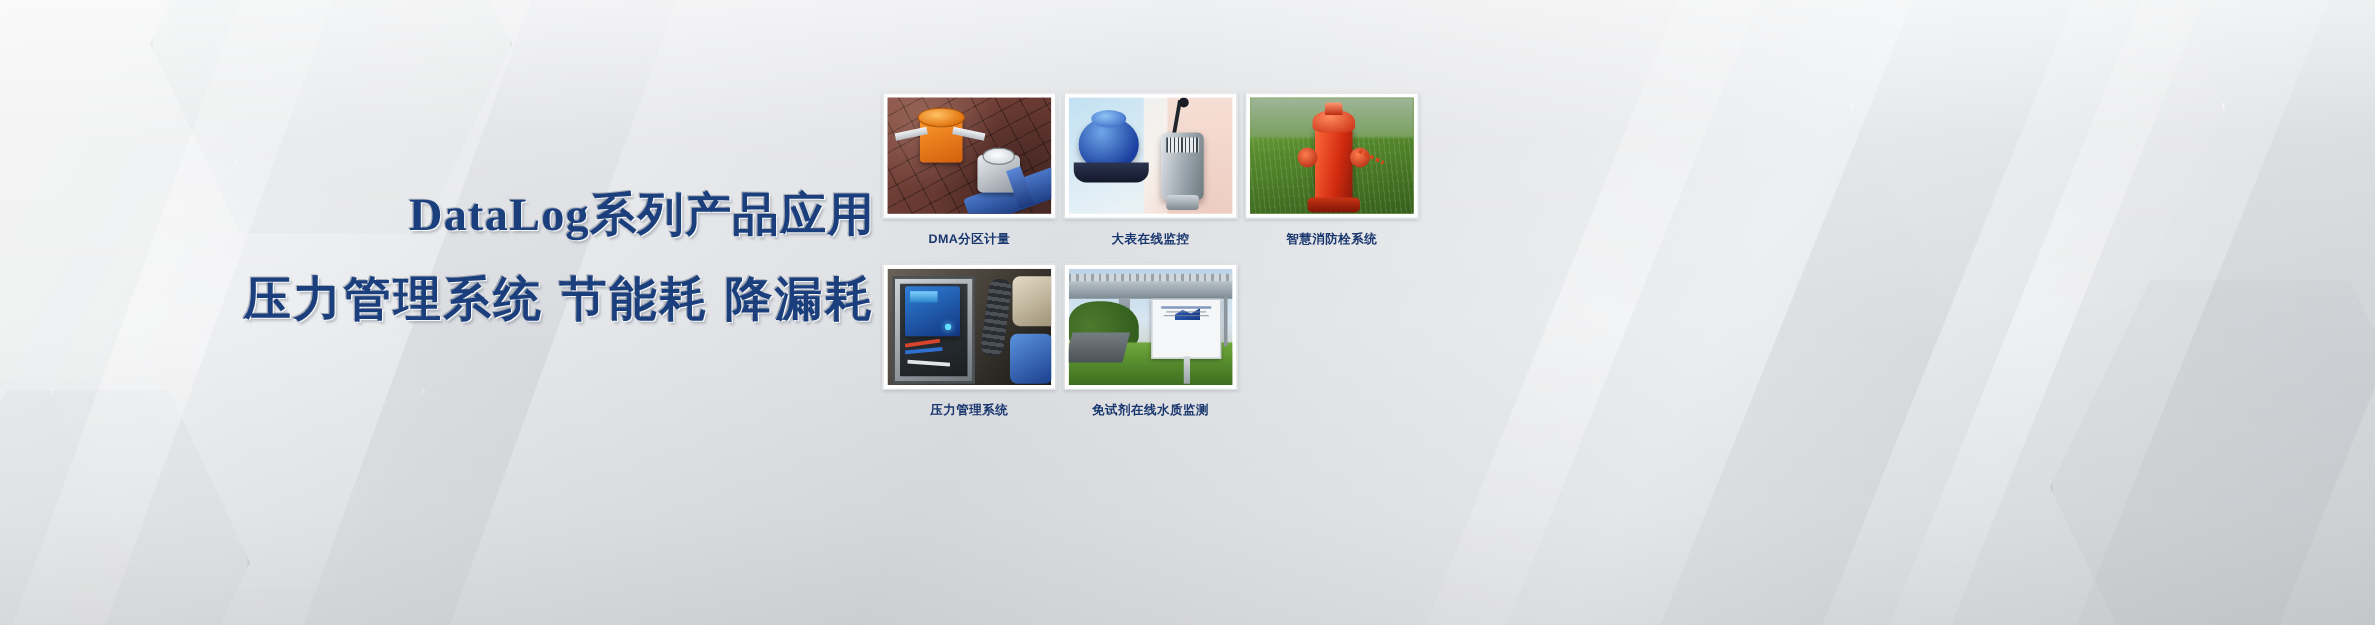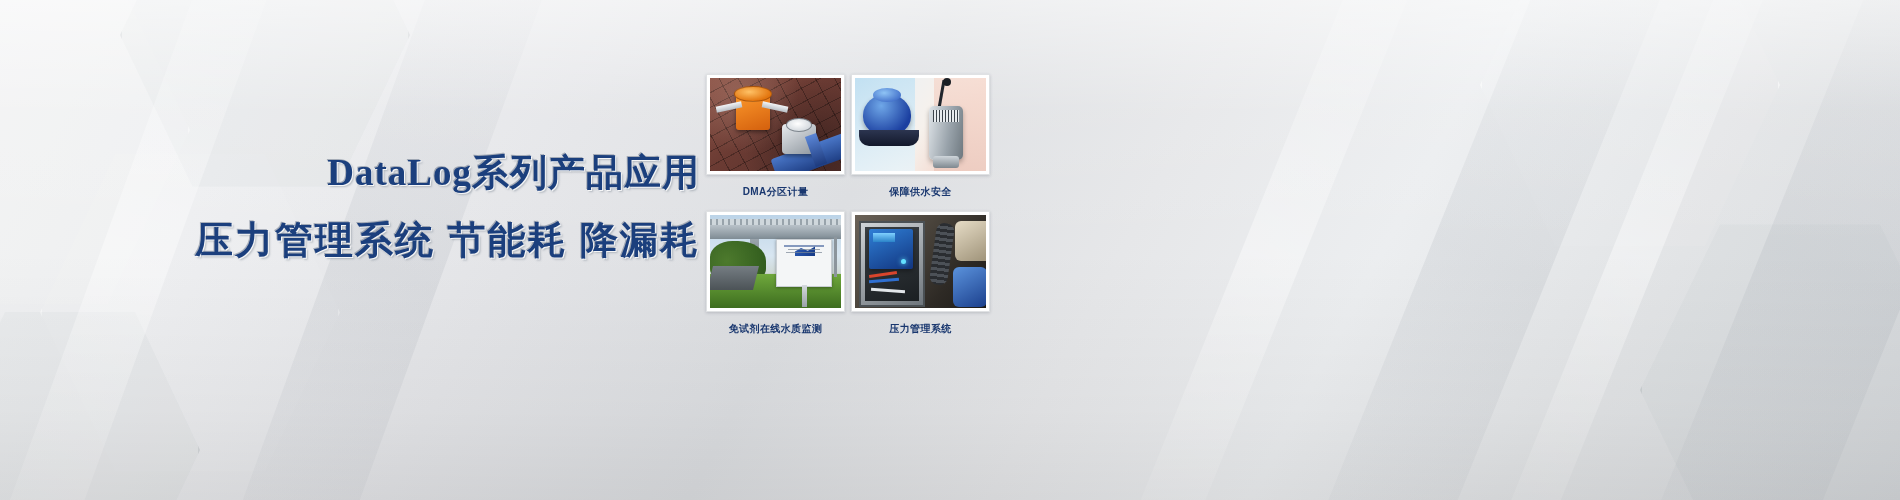--- a/index.html
+++ b/index.html
@@ -289,27 +289,68 @@
             <div class="p-abs" style="left:4px; top:52px; width:60px; height:16px; background:linear-gradient(#2c3550,#12182b); border-radius:0 0 10px 10px;"></div>
 
             <div class="p-abs" style="left:84px; top:2px; width:3px; height:40px; background:#20252c; transform:rotate(10deg);"></div>
             <div class="p-abs" style="left:88px; top:0px; width:8px; height:8px; background:#1a1e24; border-radius:50%;"></div>
 
             <div class="p-abs" style="left:74px; top:28px; width:34px; height:54px; background:linear-gradient(100deg,#dfe4e8,#98a2aa 58%,#6e787f); border-radius:5px; box-shadow:0 3px 5px rgba(0,0,0,0.28);"></div>
             <div class="p-abs" style="left:78px; top:32px; width:26px; height:12px; background:repeating-linear-gradient(90deg,#3c444c 0 1px,#e8ecef 1px 3px);"></div>
             <div class="p-abs" style="left:78px; top:78px; width:26px; height:12px; background:linear-gradient(#cfd6db,#7e888f); border-radius:3px;"></div>
           </div>
         </div>
-        <div class="caption">保障供水安全</div>
-      </div>
-
-
+        <div class="caption">大表在线监控</div>
+      </div>
+
+
+      <div class="cell">
+        <div class="thumb">
+          <div class="photo">
+            <div class="grass"></div>
+            <div class="p-abs" style="left:0; top:0; width:100%; height:34%; background:linear-gradient(#9fb59a,#79a05e); filter:blur(1px);"></div>
+
+            <div class="p-abs shadow-soft" style="left:52px; top:22px; width:30px; height:62px; background:linear-gradient(100deg,#ff6a3a,#d22b10 60%,#8e1a08); border-radius:6px 6px 3px 3px;"></div>
+            <div class="p-abs" style="left:50px; top:10px; width:34px; height:18px; background:radial-gradient(ellipse at 40% 30%,#ff8a5e,#c82b10); border-radius:50% 50% 25% 25%;"></div>
+            <div class="p-abs" style="left:60px; top:4px; width:14px; height:10px; background:linear-gradient(#ff9a72,#bb2c12); border-radius:3px 3px 0 0;"></div>
+            <div class="p-abs" style="left:38px; top:40px; width:16px; height:16px; background:radial-gradient(circle at 40% 35%,#ff7d4d,#a51f0b); border-radius:50%;"></div>
+            <div class="p-abs" style="left:80px; top:40px; width:16px; height:16px; background:radial-gradient(circle at 40% 35%,#ff7d4d,#a51f0b); border-radius:50%;"></div>
+            <div class="p-abs" style="left:46px; top:80px; width:42px; height:12px; background:linear-gradient(#c93313,#7d1607); border-radius:4px;"></div>
+            <div class="p-abs" style="left:86px; top:46px; width:22px; height:3px; background:repeating-linear-gradient(90deg,#d9441d 0 3px,transparent 3px 5px); transform:rotate(26deg);"></div>
+          </div>
+        </div>
+        <div class="caption">智慧消防栓系统</div>
+      </div>
     </div>
 
     <div class="grid-row">
+
+      <div class="cell">
+        <div class="thumb">
+          <div class="photo">
+            <div class="indoor"></div>
+
+            <div class="p-abs" style="left:4px; top:6px; width:66px; height:86px; background:linear-gradient(150deg,#cfd4d8,#6f767c); border:2px solid #4a5054;"></div>
+            <div class="p-abs" style="left:10px; top:12px; width:54px; height:74px; background:linear-gradient(160deg,#3a4045,#1b1f22);"></div>
+
+            <div class="p-abs shadow-soft" style="left:14px; top:14px; width:44px; height:40px; background:linear-gradient(155deg,#2f7fd6,#12357f); border-radius:2px;"></div>
+            <div class="p-abs" style="left:18px; top:18px; width:22px; height:9px; background:linear-gradient(#7fd0ff,#2b84c9);"></div>
+            <div class="p-abs" style="left:46px; top:44px; width:5px; height:5px; background:#63e0ff; border-radius:50%; box-shadow:0 0 5px #63e0ff;"></div>
+
+            <div class="p-abs" style="left:14px; top:58px; width:28px; height:3px; background:#d8452c; transform:rotate(-8deg);"></div>
+            <div class="p-abs" style="left:14px; top:64px; width:30px; height:3px; background:#2f6fd0; transform:rotate(-5deg);"></div>
+            <div class="p-abs" style="left:16px; top:74px; width:34px; height:3px; background:#e2e6e9; transform:rotate(4deg);"></div>
+
+            <div class="p-abs" style="left:78px; top:8px; width:18px; height:62px; background:repeating-linear-gradient(#2a2d31 0 3px,#4c5157 3px 6px); border-radius:8px; transform:rotate(8deg);"></div>
+            <div class="p-abs" style="left:98px; top:52px; width:34px; height:40px; background:linear-gradient(150deg,#5b93dd,#1b3f8c); border-radius:6px;"></div>
+            <div class="p-abs" style="left:100px; top:6px; width:36px; height:40px; background:linear-gradient(150deg,#e6dcc6,#9c9076); border-radius:6px;"></div>
+          </div>
+        </div>
+        <div class="caption">压力管理系统</div>
+      </div>
 
       <div class="cell">
         <div class="thumb">
           <div class="photo">
             <div class="sky"></div>
 
             <div class="p-abs" style="left:0; top:10px; width:100%; height:14px; background:linear-gradient(#b9c2c9,#7e8b94);"></div>
             <div class="p-abs" style="left:0; top:4px; width:100%; height:6px; background:repeating-linear-gradient(90deg,#98a3ab 0 2px,#cfd7dc 2px 6px);"></div>
             <div class="p-abs" style="left:40px; top:24px; width:9px; height:34px; background:linear-gradient(#9aa4ac,#6d7880);"></div>
 
@@ -326,40 +367,16 @@
               <div class="fakeline thin" style="width:36px;"></div>
             </div>
             <div class="p-abs" style="left:92px; top:70px; width:5px; height:22px; background:linear-gradient(#d5dade,#9aa2a8);"></div>
 
             <div class="p-abs" style="left:124px; top:22px; width:3px; height:40px; background:#8c959c;"></div>
           </div>
         </div>
         <div class="caption">免试剂在线水质监测</div>
       </div>
 
-      <div class="cell">
-        <div class="thumb">
-          <div class="photo">
-            <div class="indoor"></div>
-
-            <div class="p-abs" style="left:4px; top:6px; width:66px; height:86px; background:linear-gradient(150deg,#cfd4d8,#6f767c); border:2px solid #4a5054;"></div>
-            <div class="p-abs" style="left:10px; top:12px; width:54px; height:74px; background:linear-gradient(160deg,#3a4045,#1b1f22);"></div>
-
-            <div class="p-abs shadow-soft" style="left:14px; top:14px; width:44px; height:40px; background:linear-gradient(155deg,#2f7fd6,#12357f); border-radius:2px;"></div>
-            <div class="p-abs" style="left:18px; top:18px; width:22px; height:9px; background:linear-gradient(#7fd0ff,#2b84c9);"></div>
-            <div class="p-abs" style="left:46px; top:44px; width:5px; height:5px; background:#63e0ff; border-radius:50%; box-shadow:0 0 5px #63e0ff;"></div>
-
-            <div class="p-abs" style="left:14px; top:58px; width:28px; height:3px; background:#d8452c; transform:rotate(-8deg);"></div>
-            <div class="p-abs" style="left:14px; top:64px; width:30px; height:3px; background:#2f6fd0; transform:rotate(-5deg);"></div>
-            <div class="p-abs" style="left:16px; top:74px; width:34px; height:3px; background:#e2e6e9; transform:rotate(4deg);"></div>
-
-            <div class="p-abs" style="left:78px; top:8px; width:18px; height:62px; background:repeating-linear-gradient(#2a2d31 0 3px,#4c5157 3px 6px); border-radius:8px; transform:rotate(8deg);"></div>
-            <div class="p-abs" style="left:98px; top:52px; width:34px; height:40px; background:linear-gradient(150deg,#5b93dd,#1b3f8c); border-radius:6px;"></div>
-            <div class="p-abs" style="left:100px; top:6px; width:36px; height:40px; background:linear-gradient(150deg,#e6dcc6,#9c9076); border-radius:6px;"></div>
-          </div>
-        </div>
-        <div class="caption">压力管理系统</div>
-      </div>
-
 
     </div>
   </div>
 </div>
 
 </body></html>

